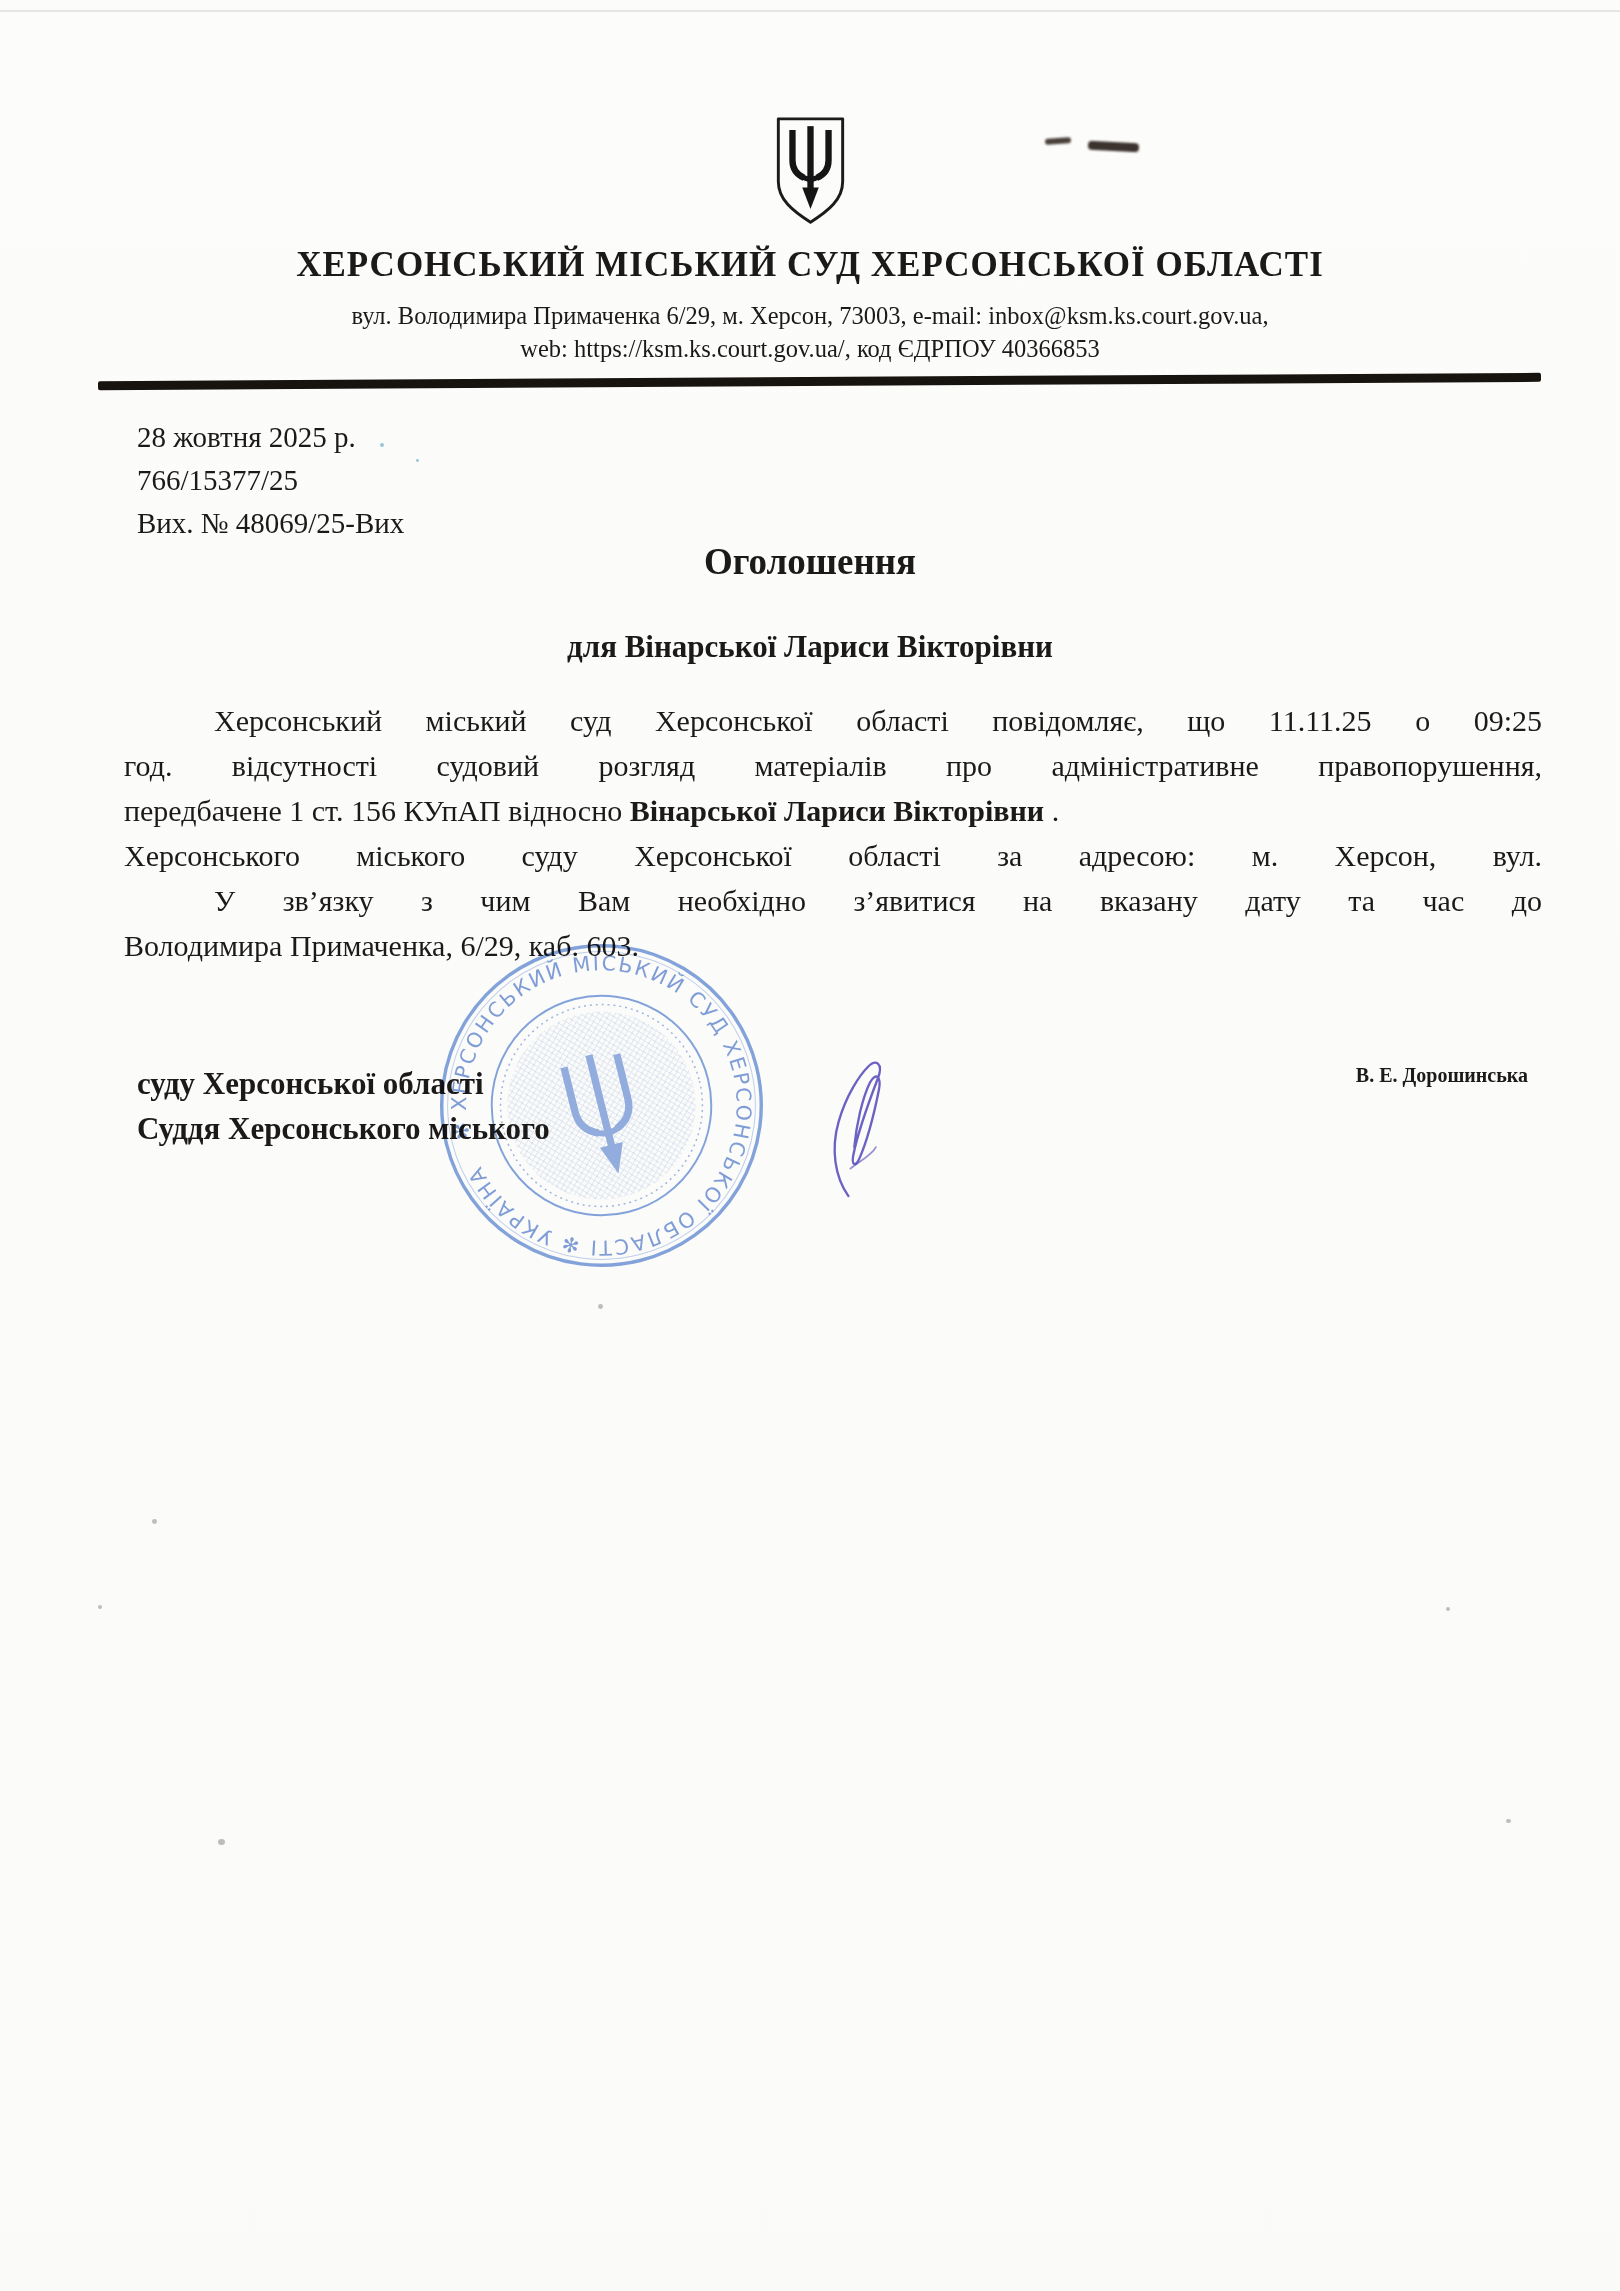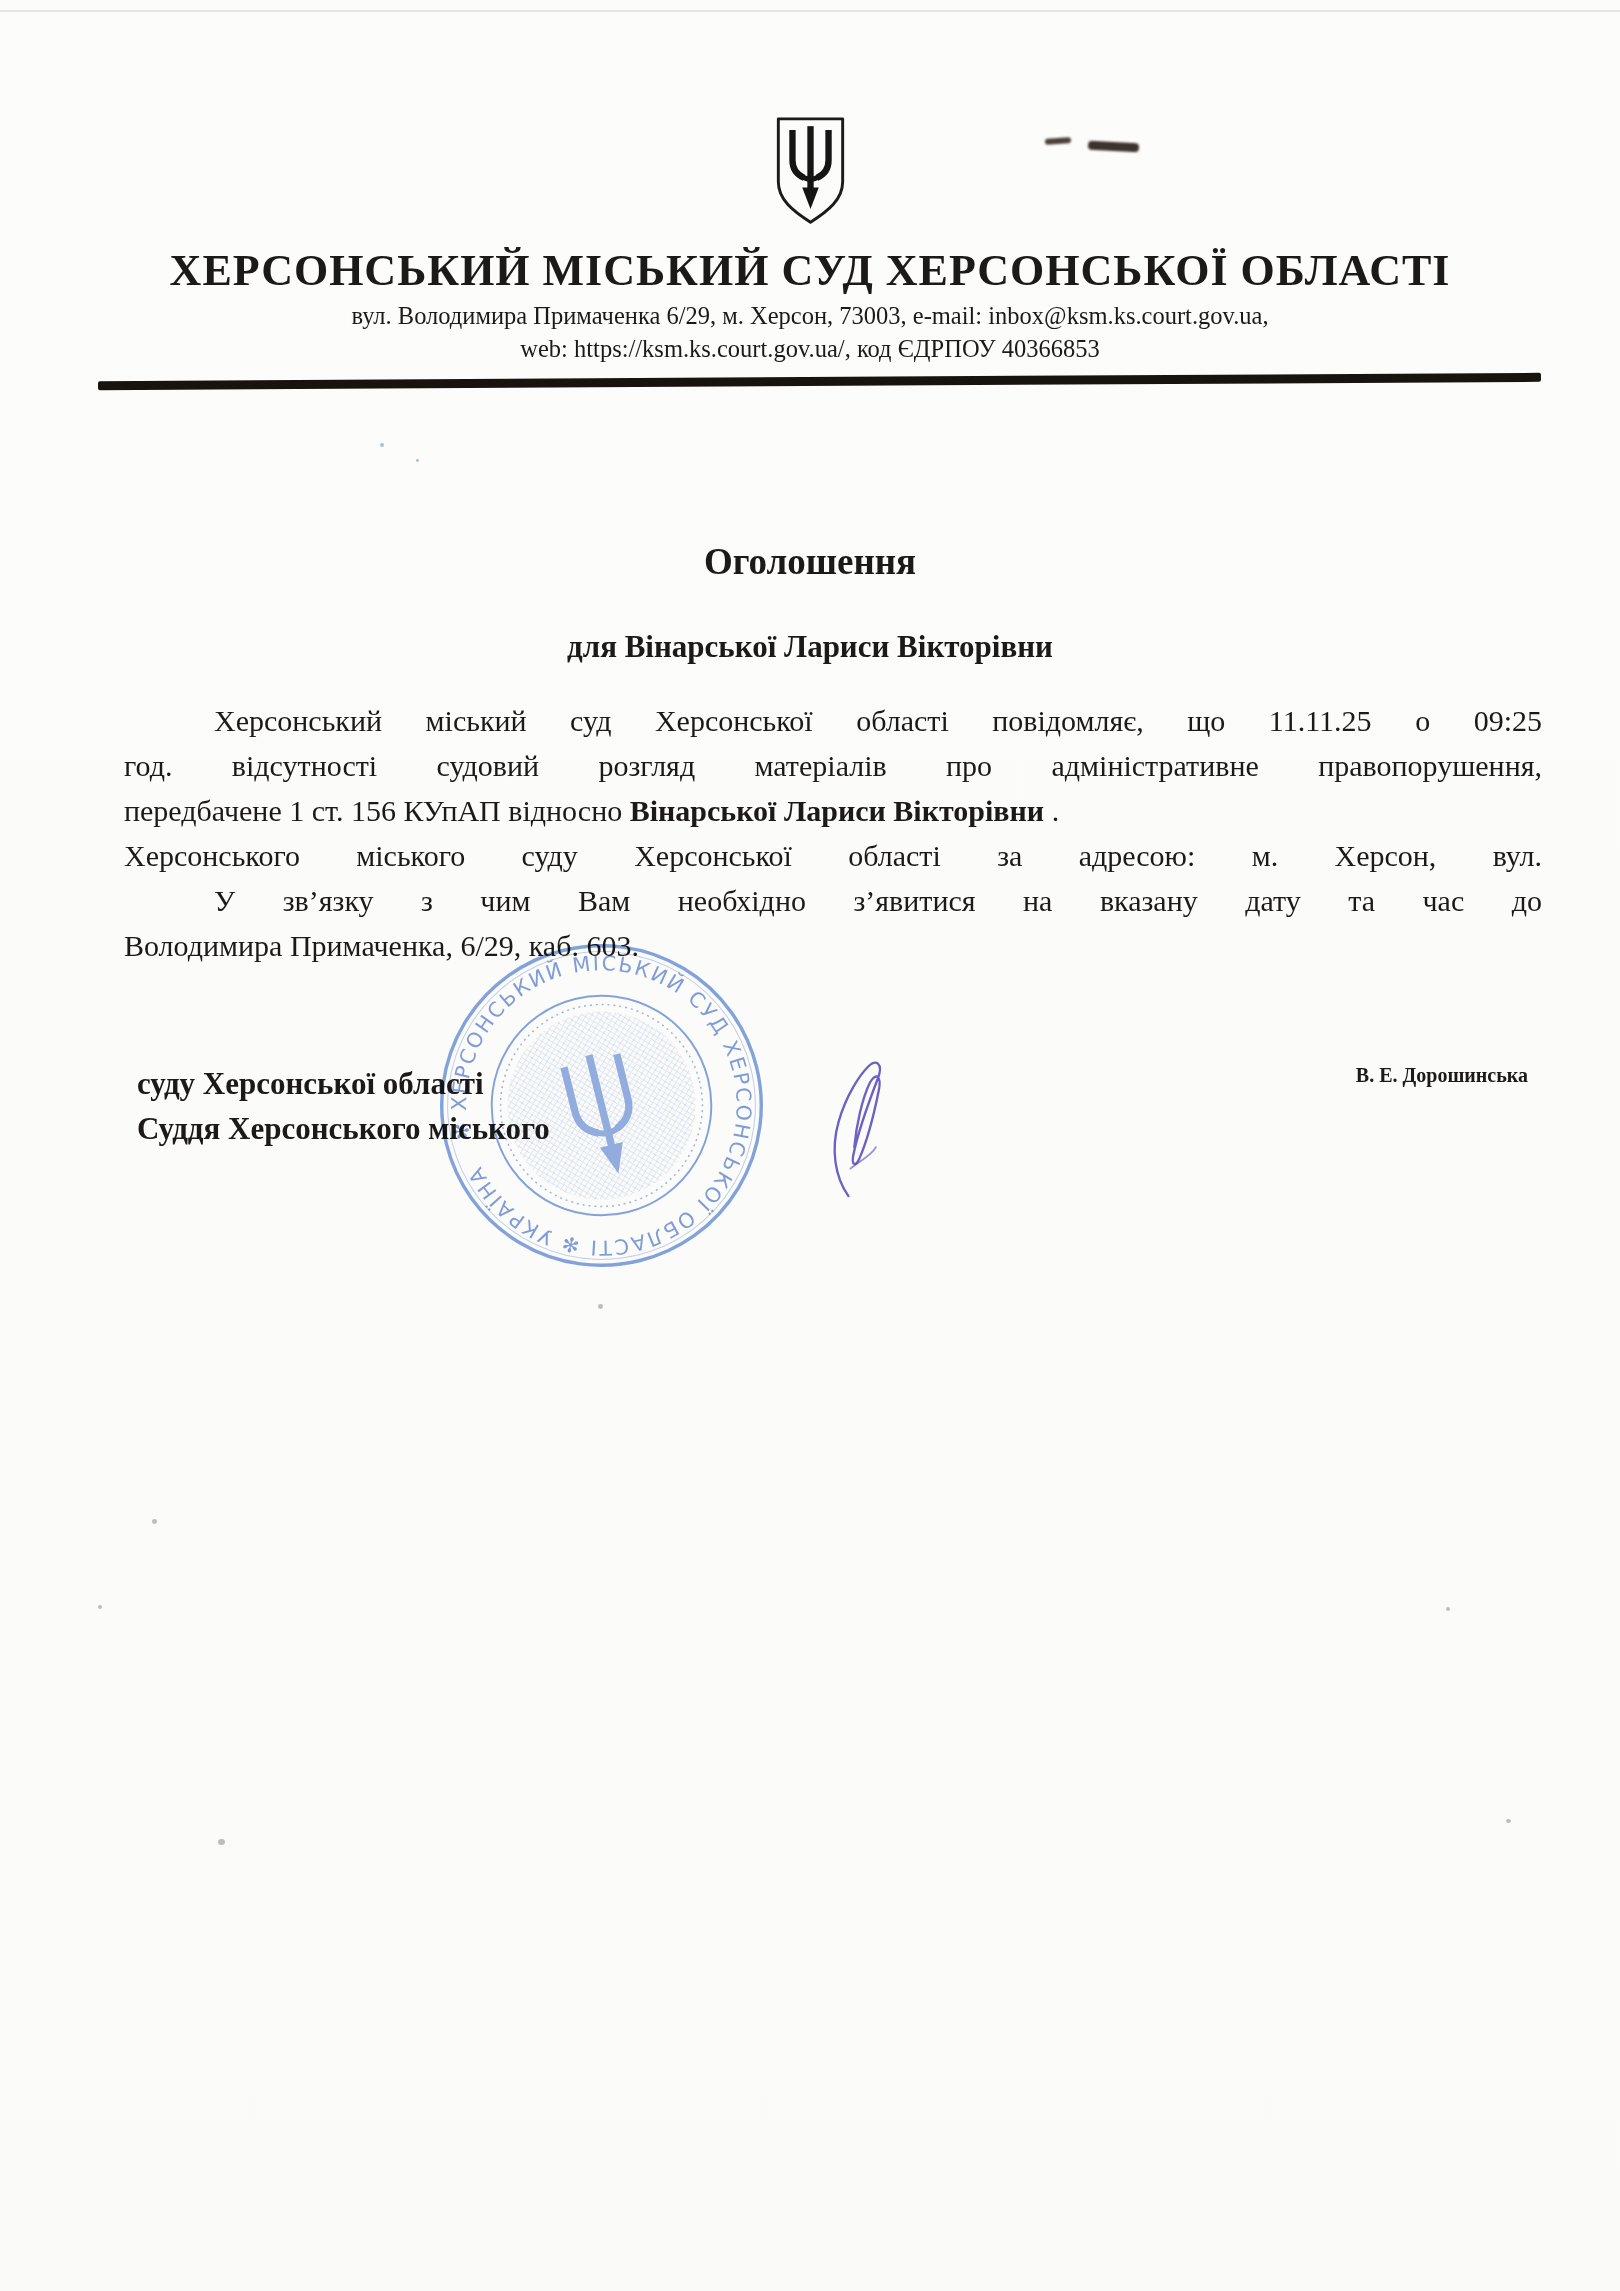--- a/index.html
+++ b/index.html
@@ -6,21 +6,21 @@
   .page {
     position:relative;
     width:1620px; height:2292px;
     margin:0 auto;
     background:linear-gradient(180deg,#fcfcfa 0%,#fbfbf9 60%,#fafaf8 100%);
     overflow:hidden;
     font-family:"Liberation Serif","DejaVu Serif",serif;
     color:#1c1a18;
   }
   .centered { position:absolute; left:0; width:100%; text-align:center; }
-  .court-name { top:245px; font-size:44px; font-weight:bold; letter-spacing:1px; }
+  .court-name { top:245px; font-size:35px; font-weight:bold; letter-spacing:1px; }
   .addr { font-size:24.5px; }
   .addr1 { top:302px; }
   .addr2 { top:335px; }
   .rule { position:absolute; left:98px; top:377px; width:1443px; height:8.8px;
           background:#17130f; transform:rotate(-0.33deg); border-radius:2px; }
   .meta { position:absolute; left:137px; top:416px; font-size:29px; line-height:43px; }
   .doc-title { top:540px; font-size:37px; font-weight:bold; }
   .addressee { top:629px; font-size:31px; font-weight:bold; }
   .body-text { position:absolute; left:124px; top:698px; width:1418px;
                font-size:30px; line-height:45px; }
@@ -62,20 +62,25 @@
     </g>
     <path d="M39.5,98 L31,76 h17 Z" fill="#151515"></path>
   </svg>
 
   <div class="centered court-name">ХЕРСОНСЬКИЙ МІСЬКИЙ СУД ХЕРСОНСЬКОЇ ОБЛАСТІ</div>
   <div class="centered addr addr1">вул. Володимира Примаченка  6/29, м. Херсон, 73003, e-mail: inbox@ksm.ks.court.gov.ua,</div>
   <div class="centered addr addr2">web: https://ksm.ks.court.gov.ua/, код ЄДРПОУ 40366853</div>
 
   <div class="rule"></div>
 
+  <div class="meta">
+    <div>28 жовтня 2025 р.</div>
+    <div>766/15377/25</div>
+    <div>Вих. № 48069/25-Вих</div>
+  </div>
 
   <div class="centered doc-title">Оголошення</div>
   <div class="centered addressee">для Вінарської Лариси Вікторівни</div>
 
   <div class="body-text">
     <div class="jline indent">Херсонський міський суд Херсонської області повідомляє, що 11.11.25 о 09:25</div>
     <div class="jline">год. відсутності судовий розгляд матеріалів про адміністративне правопорушення,</div>
     <div class="lastline"><span>передбачене  1 ст. 156 КУпАП відносно </span><span class="bold">Вінарської Лариси Вікторівни</span><span> .</span></div>
     <div class="jline">Херсонського міського суду Херсонської області за адресою: м. Херсон, вул.</div>
     <div class="jline indent">У зв’язку з чим Вам  необхідно з’явитися на вказану дату та час до</div>

